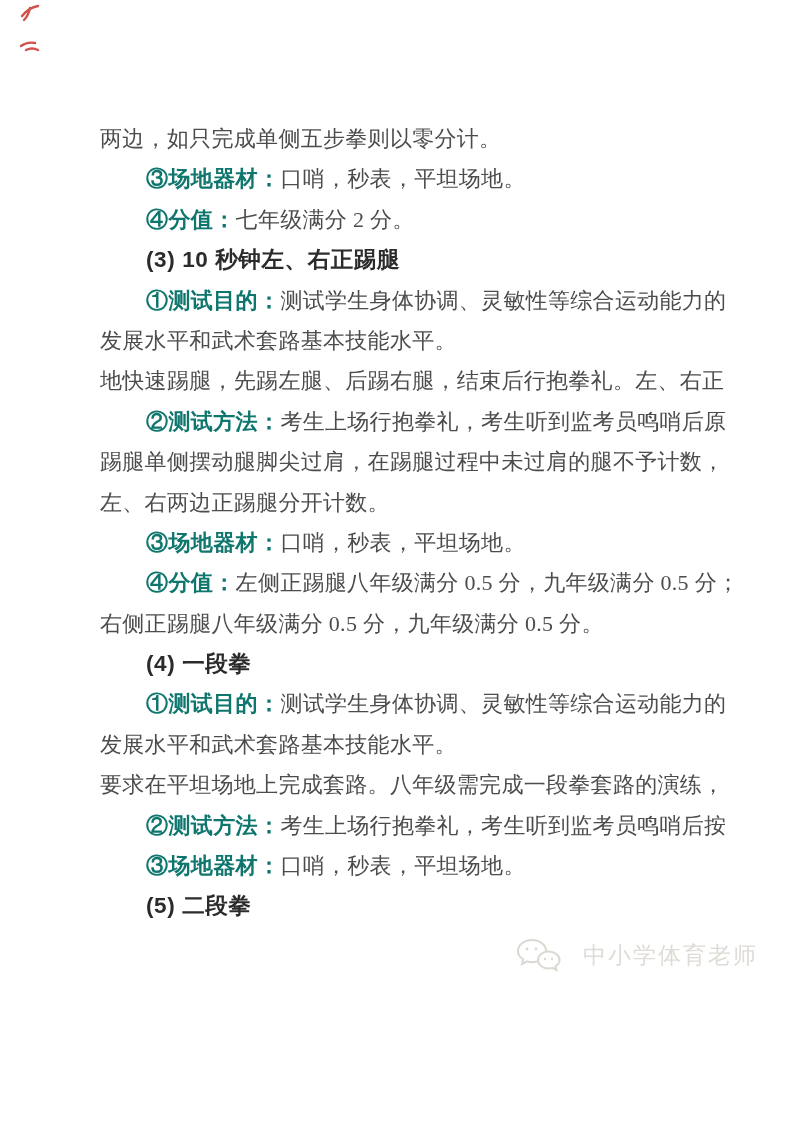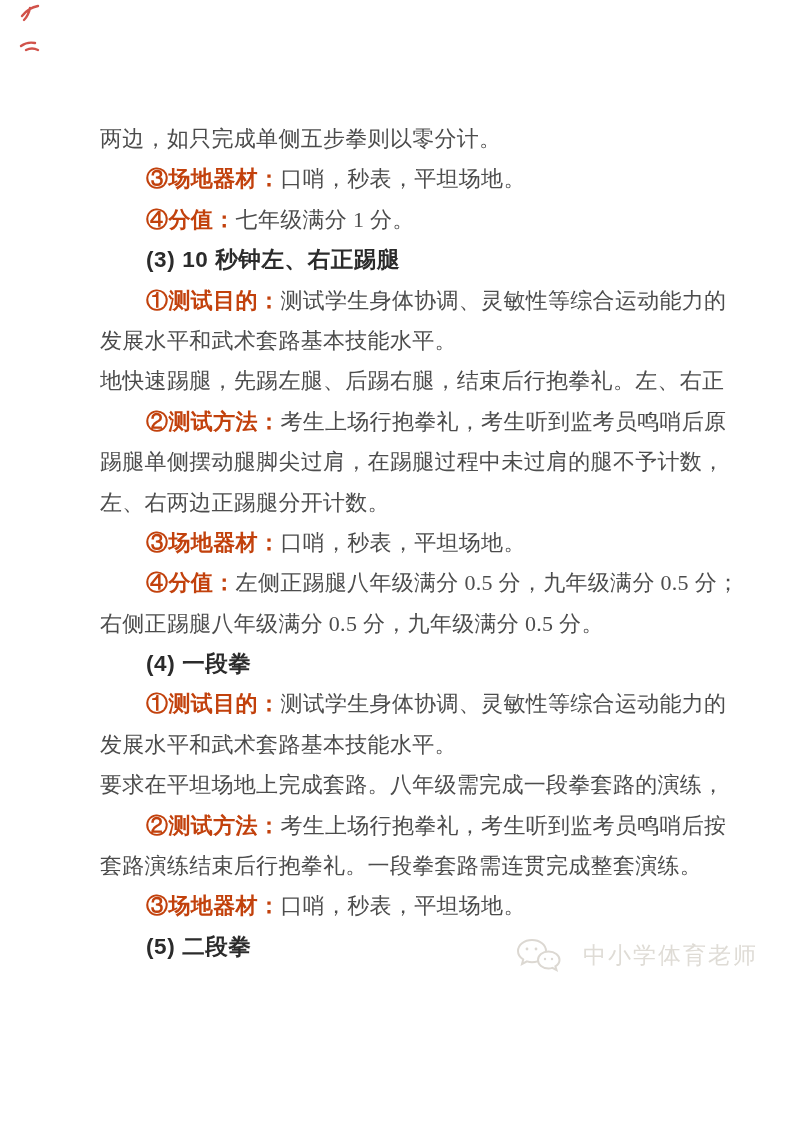--- a/index.html
+++ b/index.html
@@ -32,21 +32,21 @@
     line-height: 40.4px;
     font-size: 22px;
     color: #4c4c4c;
     white-space: nowrap;
     letter-spacing: 0.3px;
   }
   .line.indent { padding-left: 46px; }
   .label {
     font-family: Liberation Serif, serif;
     font-weight: 700;
-    color: #c2410c;
+    color: #0f766e;
     letter-spacing: 0.4px;
   }
   .btext { color: #4c4c4c; }
   .line.heading .htext {
     font-family: "Liberation Sans", "DejaVu Sans", sans-serif;
     font-weight: 700;
     font-size: 22.5px;
     color: #2b2b2b;
     letter-spacing: 0.6px;
     text-align: center;
@@ -75,37 +75,36 @@
 <div class="page">
 
   <svg class="red-marks" viewBox="0 0 30 58" width="30" height="58" aria-hidden="true">
     <path d="M6 14 C10 9, 16 5, 22 4 M14 6 C13 11, 11 15, 8 18" fill="none" stroke="#c9342a" stroke-width="2.4" stroke-linecap="round" opacity="0.85"></path>
     <path d="M5 44 C9 41, 14 40, 19 41 M10 48 C14 46, 18 46, 22 48" fill="none" stroke="#c9342a" stroke-width="2.4" stroke-linecap="round" opacity="0.85"></path>
   </svg>
 
   <div class="content">
       <div class="line"><span class="btext">两边，如只完成单侧五步拳则以零分计。</span></div>
       <div class="line indent"><span class="label">③场地器材：</span><span class="btext">口哨，秒表，平坦场地。</span></div>
-      <div class="line indent"><span class="label">④分值：</span><span class="btext">七年级满分 1 分。</span></div>
+      <div class="line indent"><span class="label">④分值：</span><span class="btext">七年级满分 2 分。</span></div>
       <div class="line indent heading"><span class="htext">(3) 10 秒钟左、右正踢腿</span></div>
       <div class="line indent"><span class="label">①测试目的：</span><span class="btext">测试学生身体协调、灵敏性等综合运动能力的</span></div>
       <div class="line"><span class="btext">发展水平和武术套路基本技能水平。</span></div>
       <div class="line"><span class="btext">地快速踢腿，先踢左腿、后踢右腿，结束后行抱拳礼。左、右正</span></div>
       <div class="line indent"><span class="label">②测试方法：</span><span class="btext">考生上场行抱拳礼，考生听到监考员鸣哨后原</span></div>
       <div class="line"><span class="btext">踢腿单侧摆动腿脚尖过肩，在踢腿过程中未过肩的腿不予计数，</span></div>
       <div class="line"><span class="btext">左、右两边正踢腿分开计数。</span></div>
       <div class="line indent"><span class="label">③场地器材：</span><span class="btext">口哨，秒表，平坦场地。</span></div>
       <div class="line indent"><span class="label">④分值：</span><span class="btext">左侧正踢腿八年级满分 0.5 分，九年级满分 0.5 分；</span></div>
       <div class="line"><span class="btext">右侧正踢腿八年级满分 0.5 分，九年级满分 0.5 分。</span></div>
       <div class="line indent heading"><span class="htext">(4) 一段拳</span></div>
       <div class="line indent"><span class="label">①测试目的：</span><span class="btext">测试学生身体协调、灵敏性等综合运动能力的</span></div>
       <div class="line"><span class="btext">发展水平和武术套路基本技能水平。</span></div>
       <div class="line"><span class="btext">要求在平坦场地上完成套路。八年级需完成一段拳套路的演练，</span></div>
       <div class="line indent"><span class="label">②测试方法：</span><span class="btext">考生上场行抱拳礼，考生听到监考员鸣哨后按</span></div>
-      <div class="line"><span class="btext">套路演练结束后行抱拳礼。一段拳套路需连贯完成整套演练。</span></div>
       <div class="line indent"><span class="label">③场地器材：</span><span class="btext">口哨，秒表，平坦场地。</span></div>
       <div class="line indent heading"><span class="htext">(5) 二段拳</span></div>
     </div>
 
   <div class="watermark">
     <svg width="46" height="36" viewBox="0 0 46 36" aria-hidden="true">
 
       <path d="M17 3 C9 3, 3 8, 3 14 C3 17.5, 5 20.5, 8.2 22.4 L7 27 L12 24.4 C13.6 24.9, 15.3 25.2, 17 25.2 C25 25.2, 31 20.3, 31 14 C31 8, 25 3, 17 3 Z" fill="#ffffff" stroke="#dcd8d2" stroke-width="2"></path>
       <circle cx="12" cy="12" r="1.4" fill="#dcd8d2"></circle>
       <circle cx="21" cy="12" r="1.4" fill="#dcd8d2"></circle>

